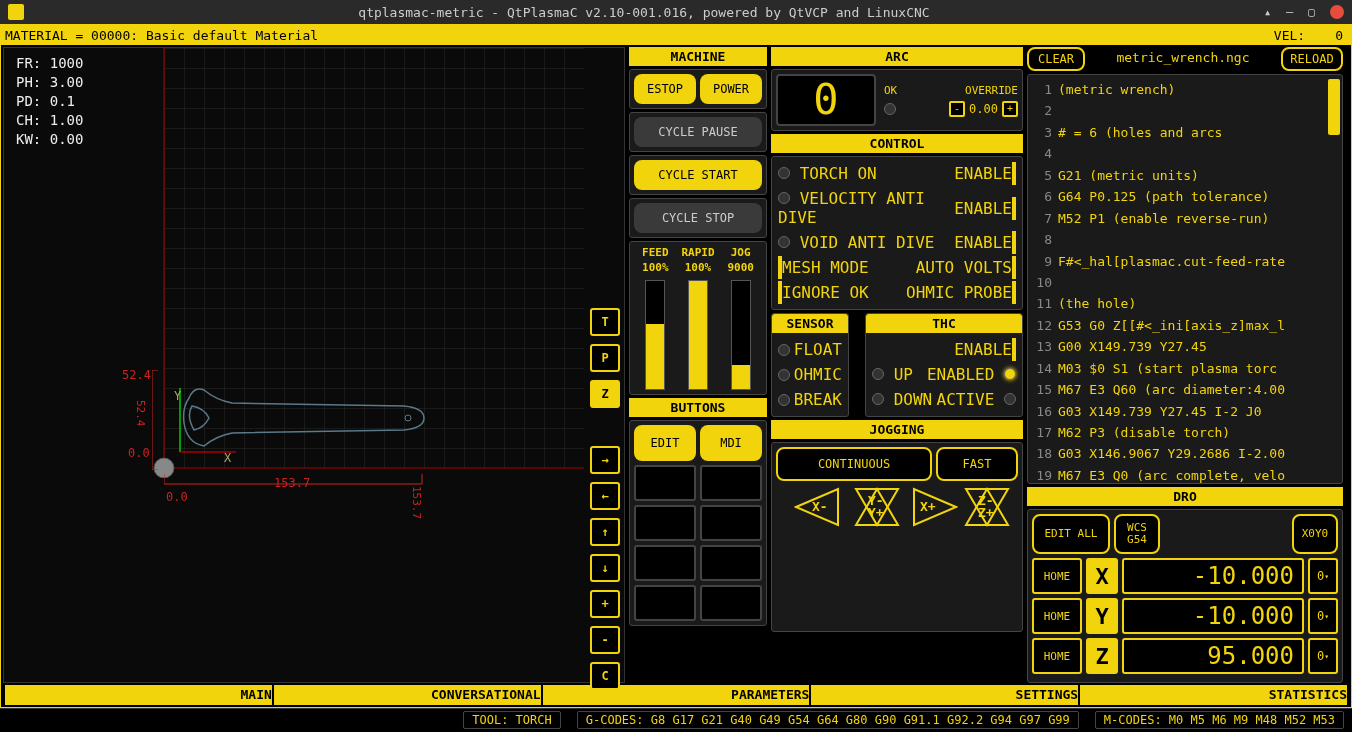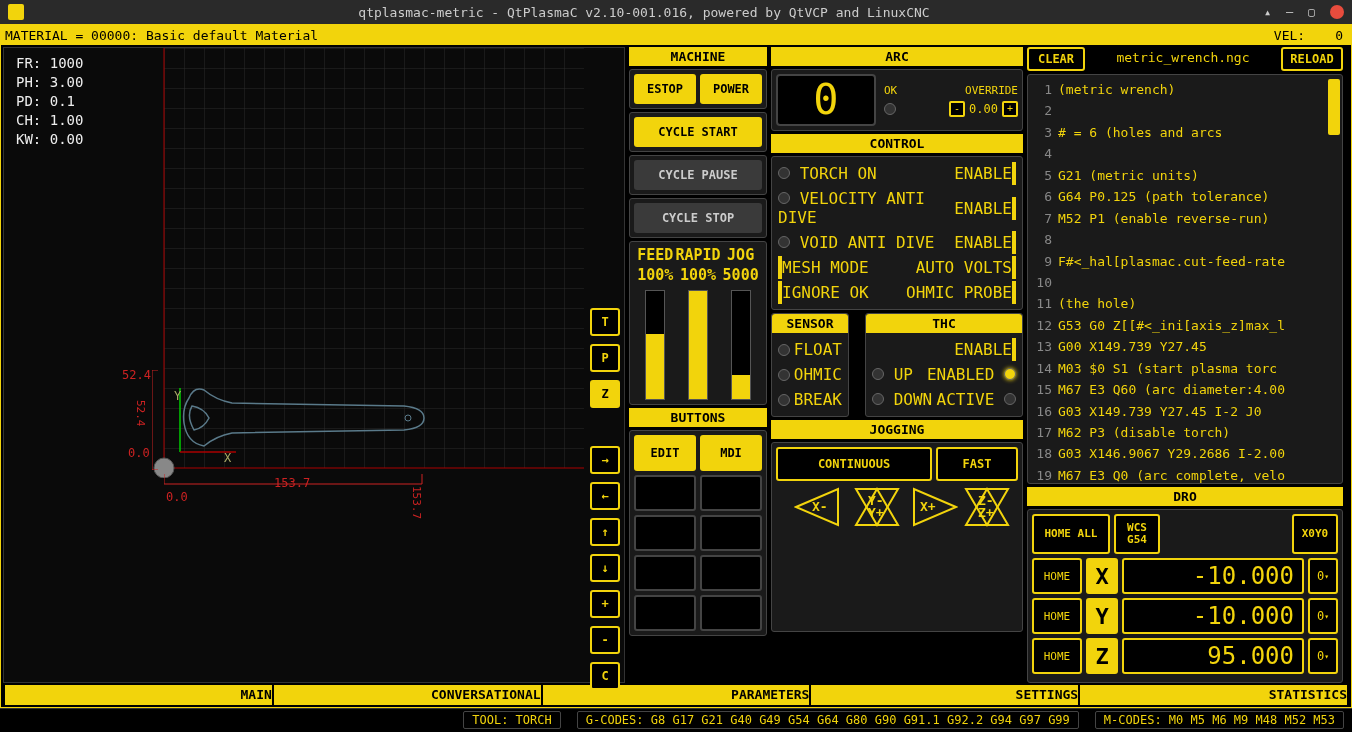--- a/index.html
+++ b/index.html
@@ -20,24 +20,24 @@
 .preview .stats { position: absolute; top: 6px; left: 12px; color: #eee; font-size: 14px; line-height: 1.35; white-space: pre; }
 .preview svg { position: absolute; top: 0; left: 0; }
 .side-btns { position: absolute; right: 4px; top: 260px; display: flex; flex-direction: column; gap: 8px; }
 .side-btns2 { position: absolute; right: 4px; top: 398px; display: flex; flex-direction: column; gap: 8px; }
 .sq-btn { width: 30px; height: 28px; background: #000; border: 2px solid #f2d40c; color: #f2d40c; display: flex; align-items: center; justify-content: center; font-weight: bold; cursor: pointer; border-radius: 3px; }
 .sq-btn.active { background: #f2d40c; color: #000; }
 .machine-col { width: 138px; display: flex; flex-direction: column; gap: 3px; }
 .hdr { background: #f2d40c; color: #000; text-align: center; font-weight: bold; padding: 2px 0; font-size: 13px; }
 .panel { border: 1px solid #444; background: #1a1a1a; padding: 4px; border-radius: 3px; }
 .btn-row { display: flex; gap: 4px; }
-.btn { flex: 1; background: #f2d40c; color: #000; border: none; padding: 8px 2px; font-weight: bold; cursor: pointer; border-radius: 3px; font-size: 12px; }
+.btn { flex: 1; background: #f2d40c; color: #000; border: none; padding: 8px 2px; font-weight: normal; cursor: pointer; border-radius: 8px; font-size: 12px; }
 .btn.dark { background: #3a3a3a; color: #ccc; }
 .btn.full { width: 100%; }
-.sliders { display: flex; justify-content: space-around; font-size: 15px; font-weight: bold; }
+.sliders { display: flex; justify-content: space-around; font-size: 11px; font-weight: bold; }
 .slider-col { display: flex; flex-direction: column; align-items: center; gap: 2px; width: 40px; }
 .slider-track { width: 20px; height: 110px; background: #000; border: 1px solid #555; position: relative; margin-top: 4px; }
 .slider-fill { position: absolute; bottom: 0; left: 0; right: 0; background: #f2d40c; }
 .btn-grid { display: grid; grid-template-columns: 1fr 1fr; gap: 4px; }
 .btn-grid .cell { height: 36px; background: #000; border: 2px solid #444; border-radius: 3px; }
 .btn-grid .btn { height: 36px; padding: 0; }
 .control-col { width: 252px; display: flex; flex-direction: column; gap: 3px; }
 .arc-row { display: flex; align-items: center; gap: 8px; }
 .arc-val { font-size: 42px; color: #f2d40c; background: #000; border: 2px solid #444; width: 100px; text-align: center; border-radius: 4px; line-height: 48px; }
 .arc-side { flex: 1; font-size: 11px; }
@@ -161,42 +161,42 @@
     </div>
 
     <div class="machine-col">
       <div class="hdr">MACHINE</div>
       <div class="panel">
         <div class="btn-row">
           <button class="btn">ESTOP</button>
           <button class="btn">POWER</button>
         </div>
       </div>
+      <div class="panel"><button class="btn full dark">CYCLE PAUSE</button></div>
       <div class="panel"><button class="btn full">CYCLE START</button></div>
-      <div class="panel"><button class="btn full dark">CYCLE PAUSE</button></div>
       <div class="panel"><button class="btn full dark">CYCLE STOP</button></div>
       <div class="panel">
         <div class="sliders" id="sliders">
             <div class="slider-col">
               <div>FEED</div>
     <div>100%</div>
     <div class="slider-track">
                 <div class="slider-fill" style="height:60%"></div>
               </div>
             </div>
             <div class="slider-col">
               <div>RAPID</div>
     <div>100%</div>
     <div class="slider-track">
                 <div class="slider-fill" style="height:100%"></div>
               </div>
             </div>
             <div class="slider-col">
               <div>JOG</div>
-    <div>5000</div>
+    <div>9000</div>
     <div class="slider-track">
                 <div class="slider-fill" style="height:22%"></div>
               </div>
             </div>
           </div>
       </div>
       <div class="hdr">BUTTONS</div>
       <div class="panel">
         <div class="btn-grid">
           <button class="btn">EDIT</button>
@@ -419,21 +419,21 @@
             <span class="txt">G03 X146.9067 Y29.2686 I-2.00</span>
           </div>
           <div class="ln">
             <span class="num">19</span>
             <span class="txt">M67 E3 Q0 (arc complete, velo</span>
           </div>
         </div>
       <div class="hdr">DRO</div>
       <div class="dro-panel">
         <div class="dro-top">
-          <button class="btn" style="flex:0 0 78px;background:#000;border:2px solid #f2d40c;color:#f2d40c">HOME ALL</button>
+          <button class="btn" style="flex:0 0 78px;background:#000;border:2px solid #f2d40c;color:#f2d40c">EDIT ALL</button>
           <button class="btn" style="flex:0 0 46px;background:#000;border:2px solid #f2d40c;color:#f2d40c;white-space:pre-line">WCS
 G54</button>
           <div style="flex:1"></div>
           <button class="btn" style="flex:0 0 46px;background:#000;border:2px solid #f2d40c;color:#f2d40c">X0Y0</button>
         </div>
         <div id="dro-axes">
             <div class="dro-row">
               <div class="home">HOME</div>
     <div class="ax">X</div>
     <div class="val">-10.000</div>

